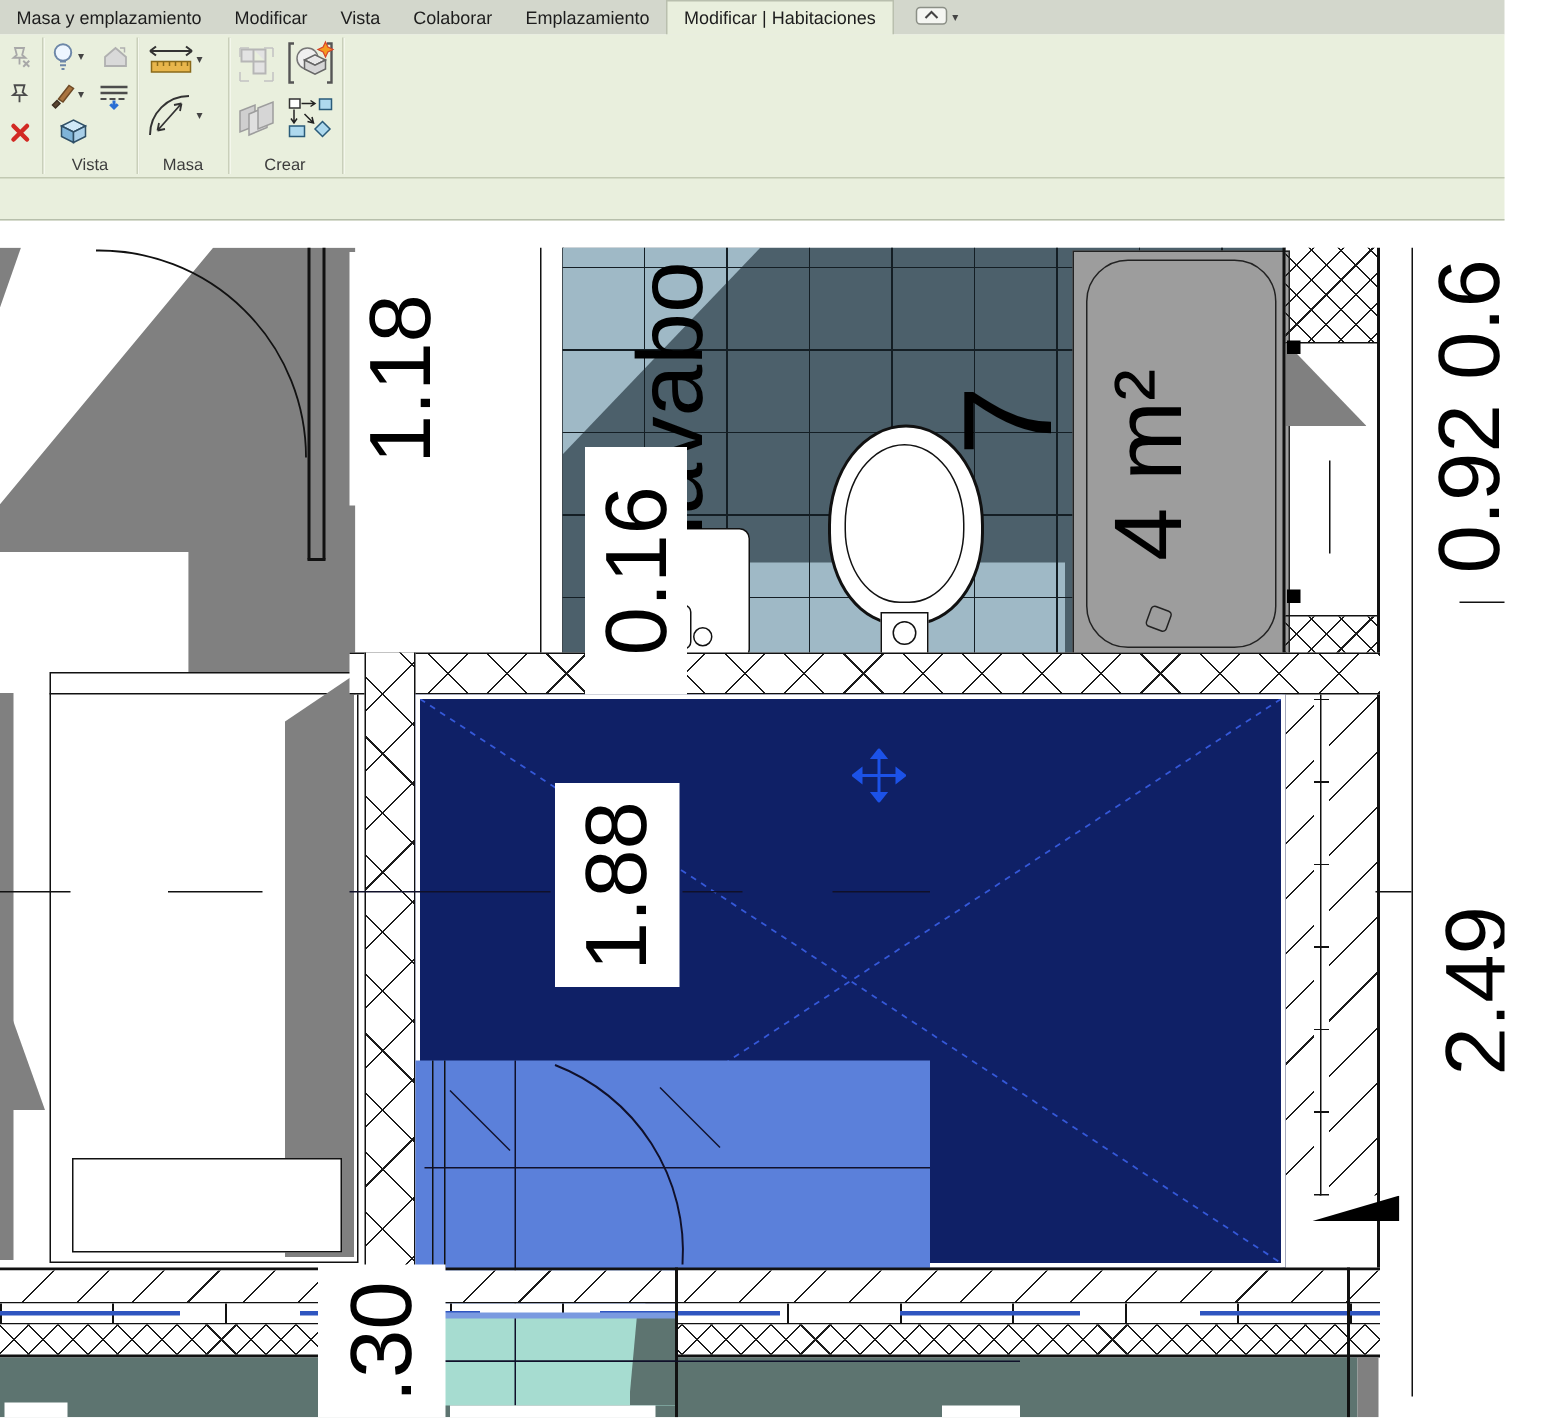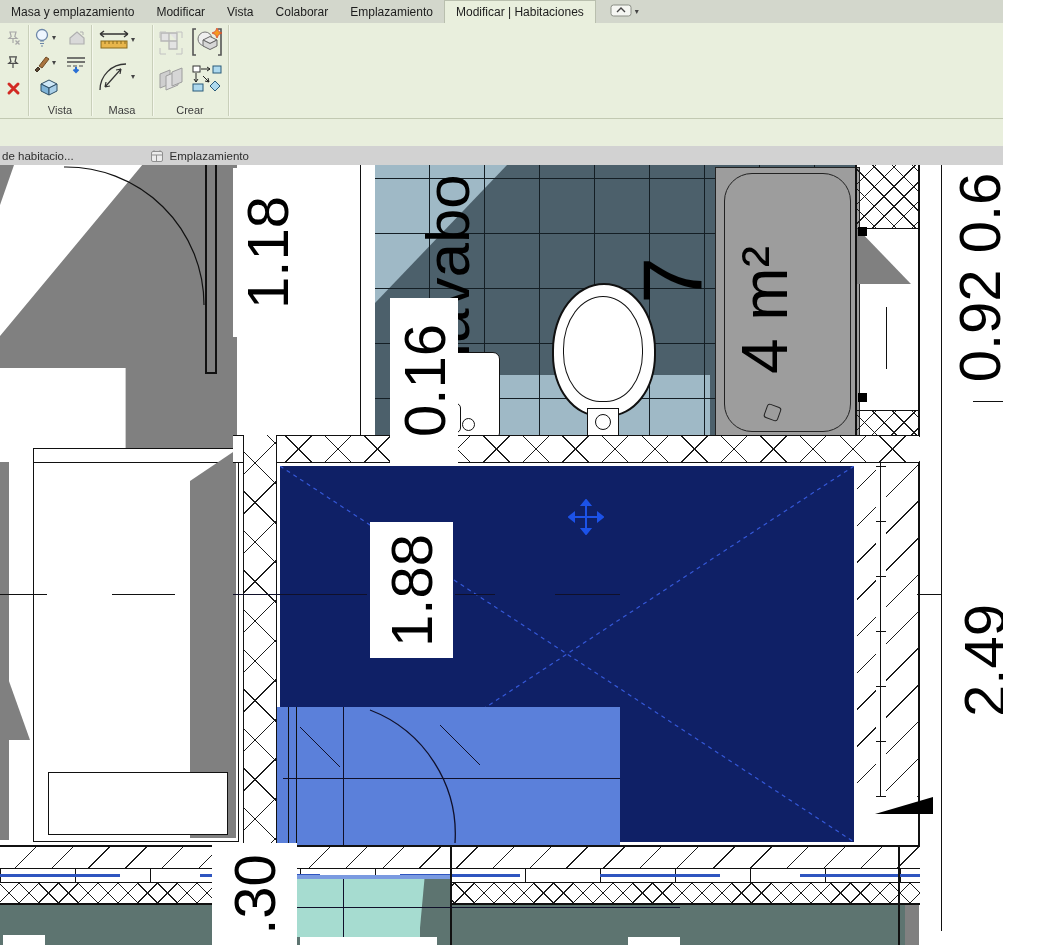--- a/index.html
+++ b/index.html
@@ -169,31 +169,20 @@
             <path d="M24 17 l5 5 -5 5 -5-5 Z" fill="#aed9ee" stroke="#2a5b7a"></path>
           </svg>
       </div>
       <div class="plabel">Crear</div>
     </div>
     <div class="pdivider" style="left:228px;"></div>
   </div>
 
   <div id="optionsbar"></div>
 
-  <div id="viewtabs">
-    <div style="padding:0 6px 0 2px;">de habitacio...</div>
-    <div style="width:70px;"></div>
-    <span style="margin-right:6px;display:inline-flex;">
-      <svg width="14" height="14" viewBox="0 0 14 14">
-          <rect x="1.5" y="2.5" width="11" height="10" rx="1.5" fill="#ececec" stroke="#8f8f8f"></rect>
-          <path d="M4 2.5 v-1.3 M10 2.5 v-1.3 M1.5 6 h11 M6.5 6 v6.5" stroke="#8f8f8f" fill="none"></path>
-        </svg>
-    </span>
-    <div>Emplazamiento</div>
-  </div>
 
   <div id="canvas">
 
     <div class="a" style="left:0;top:0;width:20px;height:40px;background:var(--shadow-gray);clip-path:polygon(0 0,70% 0,0 100%);"></div>
     <div class="a" style="left:0;top:0;width:237px;height:290px;background:var(--shadow-gray);clip-path:polygon(60% 0,100% 0,100% 99%,53% 99%,53% 70%,0 70%,0 59%);"></div>
     <svg class="a" style="left:0;top:0;" width="240" height="220">
         <path d="M 64 2 A 138 138 0 0 1 204 140" fill="none" stroke="#111" stroke-width="1.2"></path>
       </svg>
     <div class="a" style="left:205px;top:0;width:1.5px;height:208px;background:#111;"></div>
     <div class="a" style="left:215px;top:0;width:1.5px;height:208px;background:#111;"></div>

